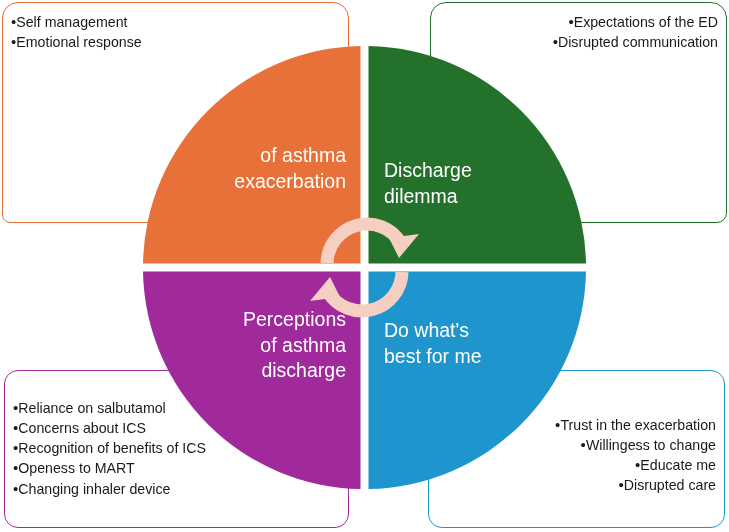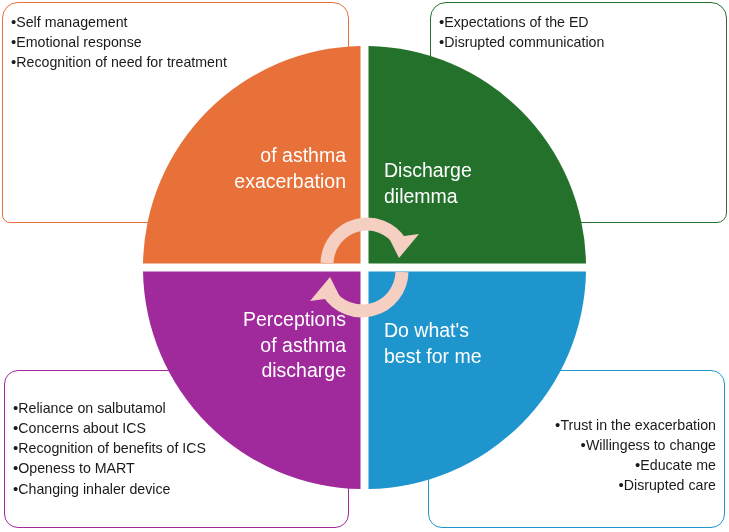--- a/index.html
+++ b/index.html
@@ -52,21 +52,21 @@
   }
   #box-tl ul { text-align: left; }
 
   #box-tr {
     left: 430px; top: 2px;
     width: 297px; height: 221px;
     border-color: #24712C;
     border-radius: 16px 16px 10px 10px;
     padding: 9px 8px 0 8px;
   }
-  #box-tr ul { text-align: left; }
+  #box-tr ul { text-align: right; }
 
   #box-bl {
     left: 4px; top: 370px;
     width: 345px; height: 158px;
     border-color: #A02A9B;
     border-radius: 14px 10px 14px 14px;
     padding: 27px 8px 0 8px;
   }
   #box-bl ul { text-align: left; }
 
@@ -106,21 +106,20 @@
 </style>
 </head>
 <body>
 
 <div id="canvas">
 
   <div class="callout" id="box-tl">
     <ul>
       <li><span class="bullet-dot">•</span><span>Self management</span></li>
       <li><span class="bullet-dot">•</span><span>Emotional response</span></li>
-      <li><span class="bullet-dot">•</span><span>Recognition of need for treatment</span></li>
     </ul>
   </div>
 
   <div class="callout" id="box-tr">
     <ul>
       <li><span class="bullet-dot">•</span><span>Expectations of the ED</span></li>
       <li><span class="bullet-dot">•</span><span>Disrupted communication</span></li>
     </ul>
   </div>
 

